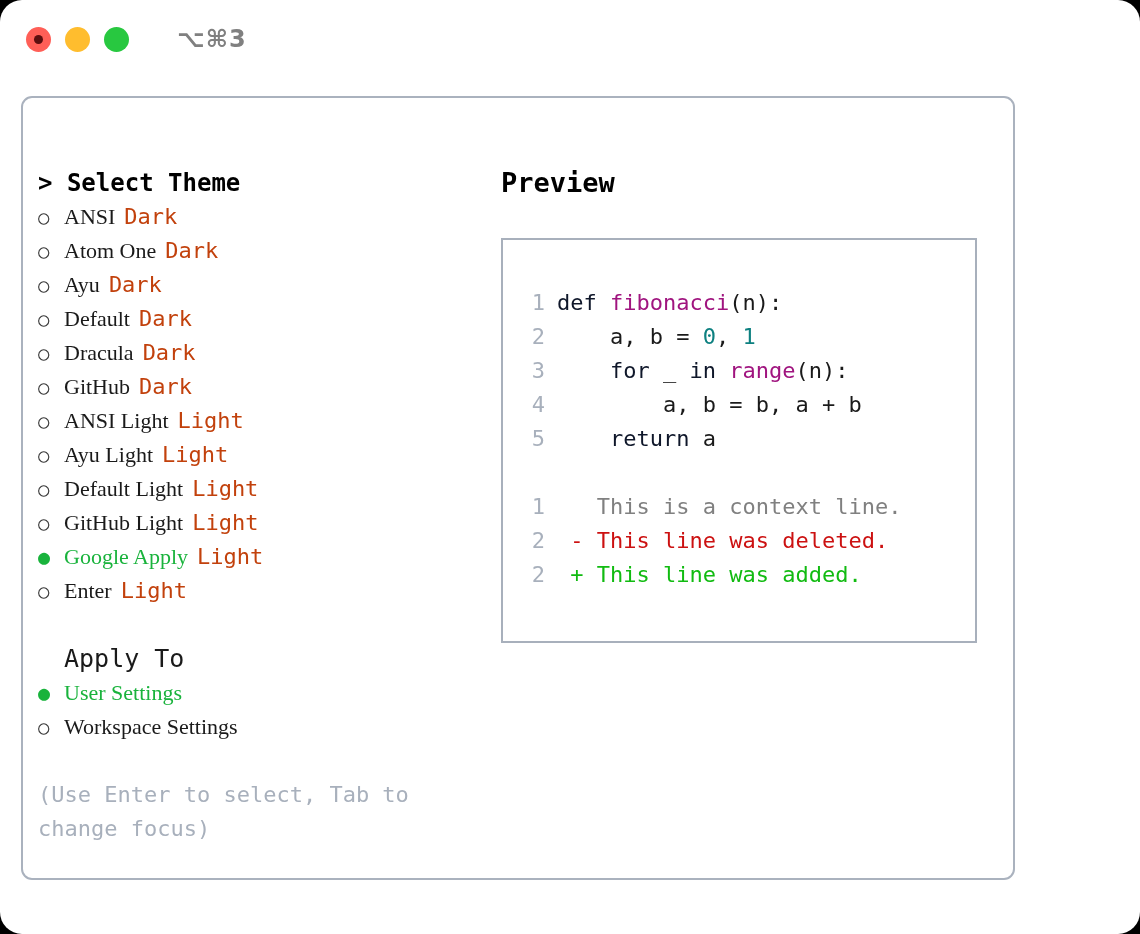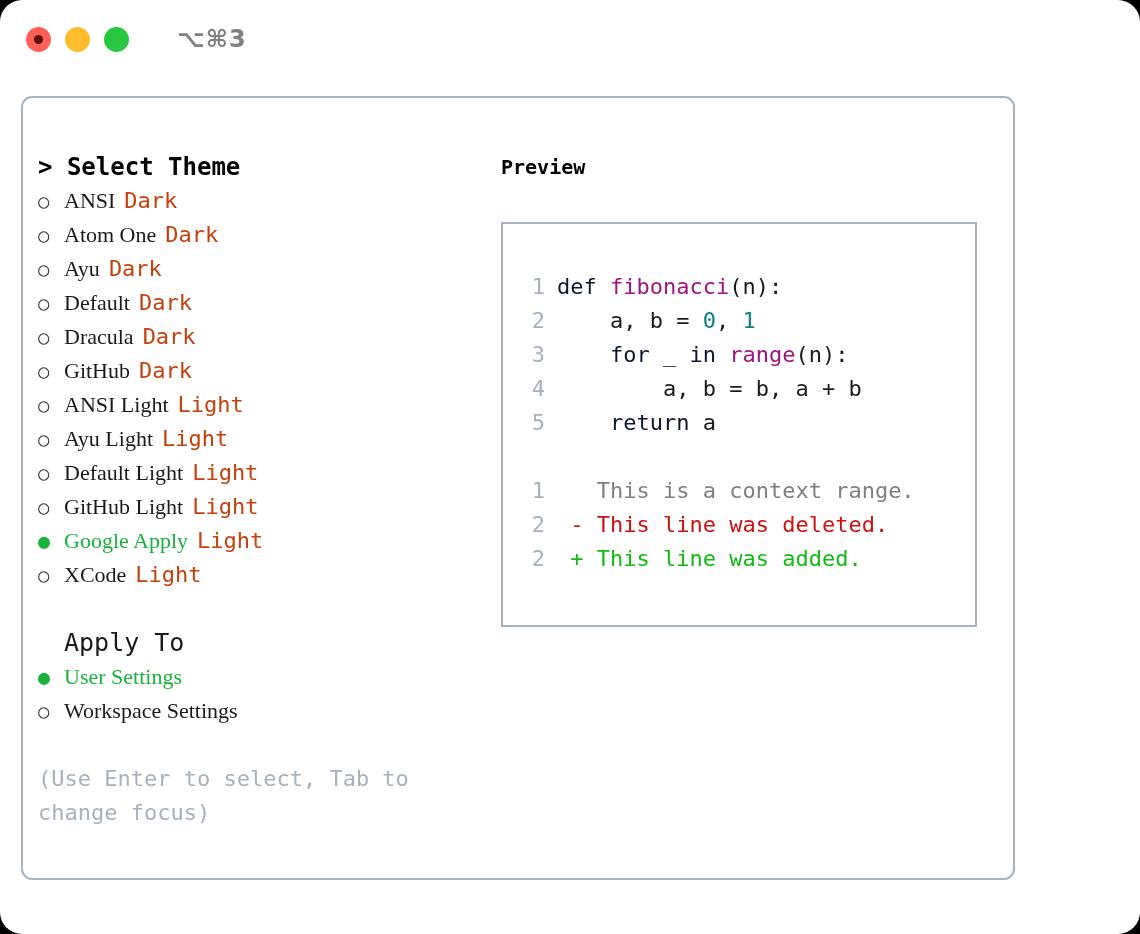--- a/index.html
+++ b/index.html
@@ -74,21 +74,21 @@
     width: 994px;
     height: 784px;
     border: 2px solid #aab2be;
     border-radius: 11px;
     box-sizing: border-box;
     background: #ffffff;
   }
 
   .columns {
     position: absolute;
-    left: 0; top: 0;
+    left: 0; top: 16px;
     width: 100%;
     height: 100%;
     padding-left: 46px;
   }
 
   
   .left-col {
     position: absolute;
     left: 15px;
     top: 52px;
@@ -142,21 +142,21 @@
   }
 
   
   .right-col {
     position: absolute;
     left: 478px;
     top: 52px;
     width: 500px;
   }
   .preview-title {
-    font-size: 20px;
+    font-size: 27px;
     font-weight: bold;
     color: #000000;
     line-height: 34px;
   }
   .preview-box {
     margin-top: 38px;
     width: 476px;
     height: 405px;
     border: 2px solid #a8b0bc;
     box-sizing: border-box;
@@ -214,21 +214,21 @@
             <div class="row"><span class="marker">○</span><span class="row-label">Atom One</span><span class="row-tag">Dark</span></div>
             <div class="row"><span class="marker">○</span><span class="row-label">Ayu</span><span class="row-tag">Dark</span></div>
             <div class="row"><span class="marker">○</span><span class="row-label">Default</span><span class="row-tag">Dark</span></div>
             <div class="row"><span class="marker">○</span><span class="row-label">Dracula</span><span class="row-tag">Dark</span></div>
             <div class="row"><span class="marker">○</span><span class="row-label">GitHub</span><span class="row-tag">Dark</span></div>
             <div class="row"><span class="marker">○</span><span class="row-label">ANSI Light</span><span class="row-tag">Light</span></div>
             <div class="row"><span class="marker">○</span><span class="row-label">Ayu Light</span><span class="row-tag">Light</span></div>
             <div class="row"><span class="marker">○</span><span class="row-label">Default Light</span><span class="row-tag">Light</span></div>
             <div class="row"><span class="marker">○</span><span class="row-label">GitHub Light</span><span class="row-tag">Light</span></div>
             <div class="row selected"><span class="marker sel">●</span><span class="row-label">Google Apply</span><span class="row-tag">Light</span></div>
-            <div class="row"><span class="marker">○</span><span class="row-label">XCode</span><span class="row-tag">Light</span></div>
+            <div class="row"><span class="marker">○</span><span class="row-label">Enter</span><span class="row-tag">Light</span></div>
           </div>
 
         <div class="spacer"></div>
 
         <div class="section-title">Apply To</div>
 
         <div id="apply-to-list">
             <div class="row selected"><span class="marker sel">●</span><span class="row-label">User Settings</span></div>
             <div class="row"><span class="marker">○</span><span class="row-label">Workspace Settings</span></div>
           </div>
@@ -242,21 +242,21 @@
         <div class="preview-box">
           <div id="code-block">
               <div class="code-line"><span class="lineno">1</span><span class="code-text"><span class="tok-kw">def </span><span class="tok-fn">fibonacci</span><span class="tok-pl">(n):</span></span></div>
               <div class="code-line"><span class="lineno">2</span><span class="code-text"><span class="tok-pl">    a, b = </span><span class="tok-num">0</span><span class="tok-pl">, </span><span class="tok-num">1</span></span></div>
               <div class="code-line"><span class="lineno">3</span><span class="code-text"><span class="tok-pl">    </span><span class="tok-kw">for</span><span class="tok-pl"> _ </span><span class="tok-kw">in</span><span class="tok-pl"> </span><span class="tok-fn">range</span><span class="tok-pl">(n):</span></span></div>
               <div class="code-line"><span class="lineno">4</span><span class="code-text"><span class="tok-pl">        a, b = b, a + b</span></span></div>
               <div class="code-line"><span class="lineno">5</span><span class="code-text"><span class="tok-pl">    </span><span class="tok-kw">return</span><span class="tok-pl"> a</span></span></div>
             </div>
           <div class="blank-line"></div>
           <div id="diff-block">
-              <div class="code-line"><span class="lineno">1</span><span class="tok-ctx">   This is a context range.</span></div>
+              <div class="code-line"><span class="lineno">1</span><span class="tok-ctx">   This is a context line.</span></div>
               <div class="code-line"><span class="lineno">2</span><span class="tok-del"> - This line was deleted.</span></div>
               <div class="code-line"><span class="lineno">2</span><span class="tok-add"> + This line was added.</span></div>
             </div>
         </div>
       </div>
 
     </div>
   </div>
 </div>
 

